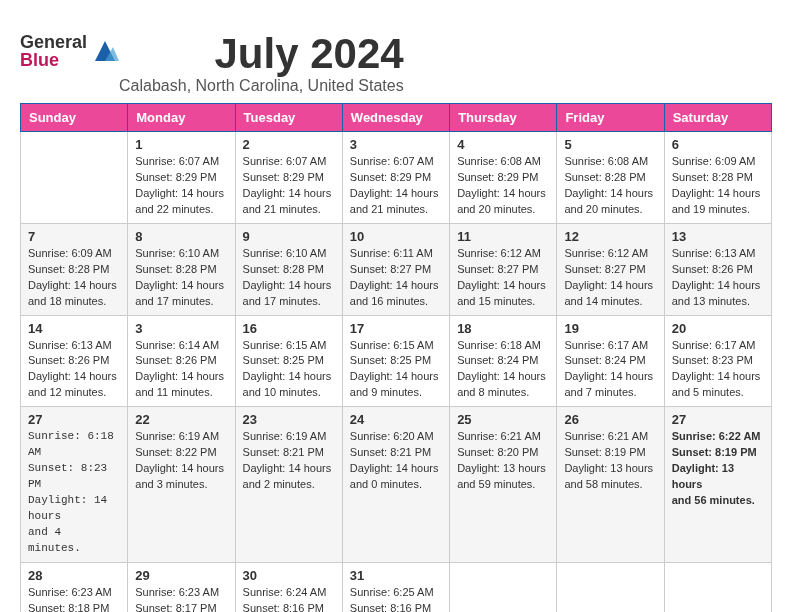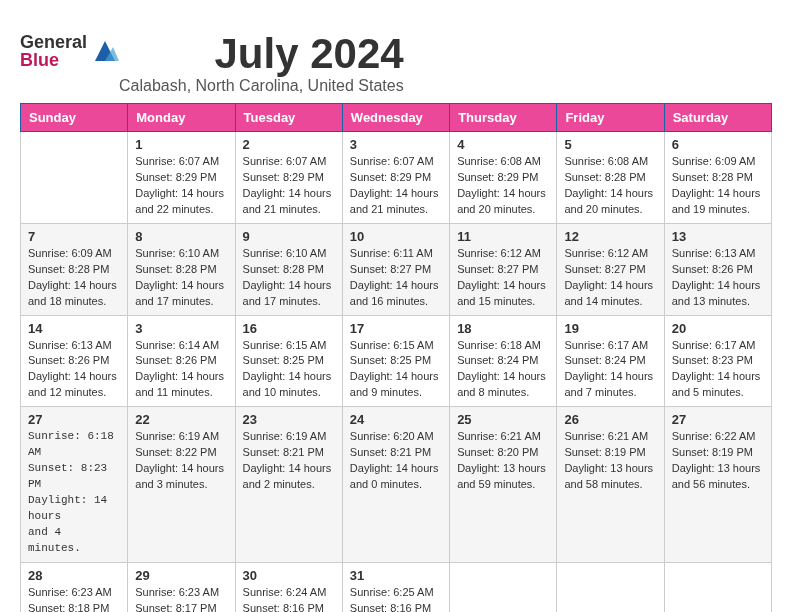--- a/index.html
+++ b/index.html
@@ -314,21 +314,21 @@
         </td>
         <td>
           <span class="day-number">26</span>
           <div class="day-info" style="white-space: pre-line;">Sunrise: 6:21 AM
 Sunset: 8:19 PM
 Daylight: 13 hours
 and 58 minutes.</div>
         </td>
         <td>
           <span class="day-number">27</span>
-          <div class="day-info" style="white-space: pre-line;">Sunrise: 6:22 AM
+          <div class="day-info" style="white-space: pre-line; font-weight: bold;">Sunrise: 6:22 AM
 Sunset: 8:19 PM
 Daylight: 13 hours
 and 56 minutes.</div>
         </td>
       </tr>
       <tr>
         <td>
           <span class="day-number">28</span>
           <div class="day-info" style="white-space: pre-line;">Sunrise: 6:23 AM
 Sunset: 8:18 PM

